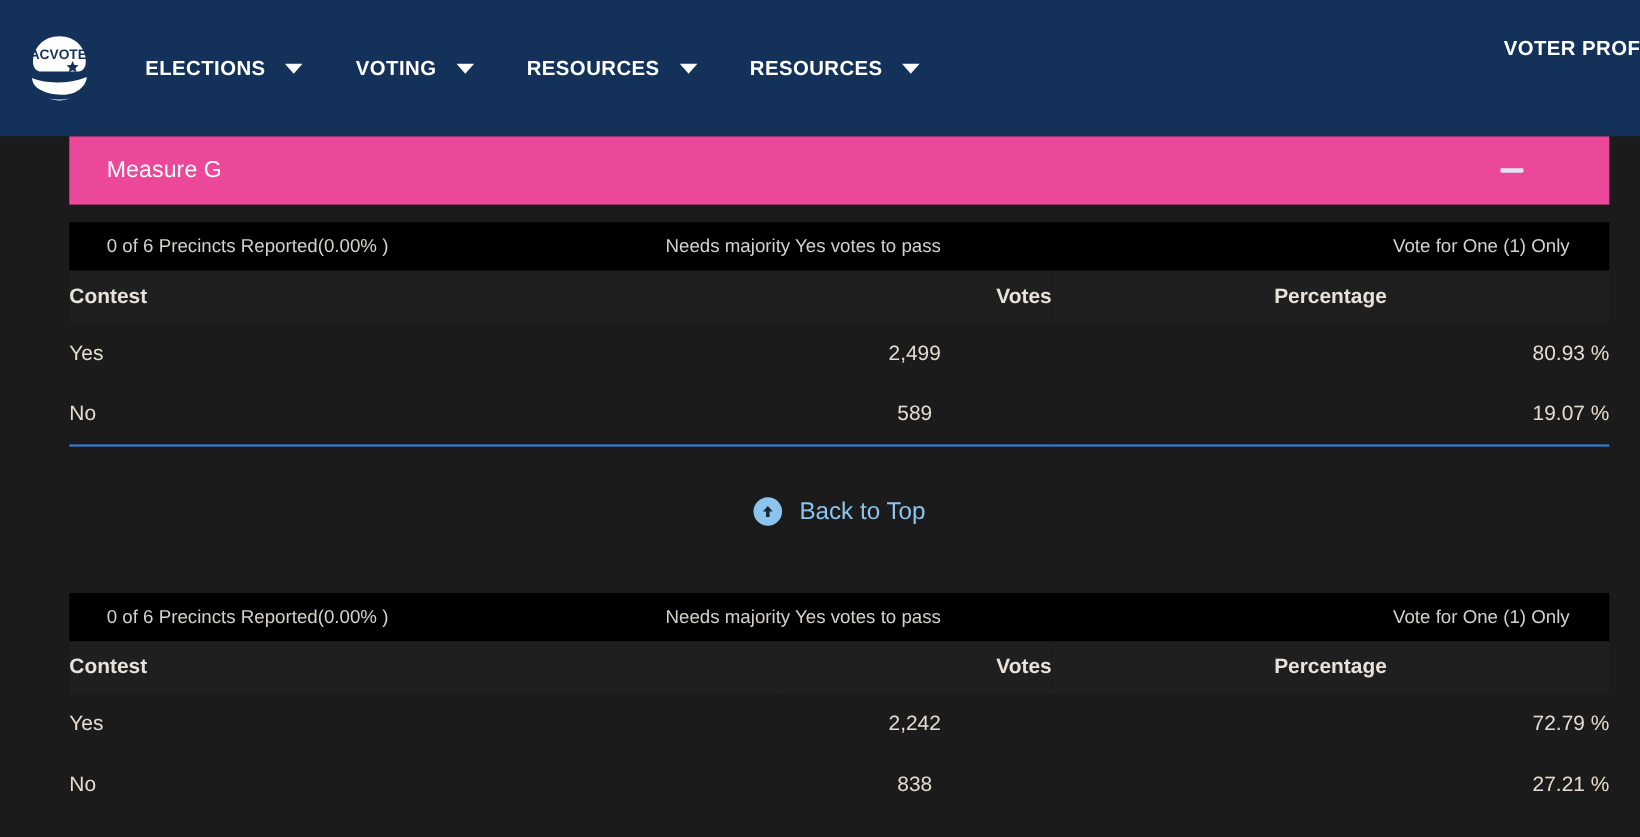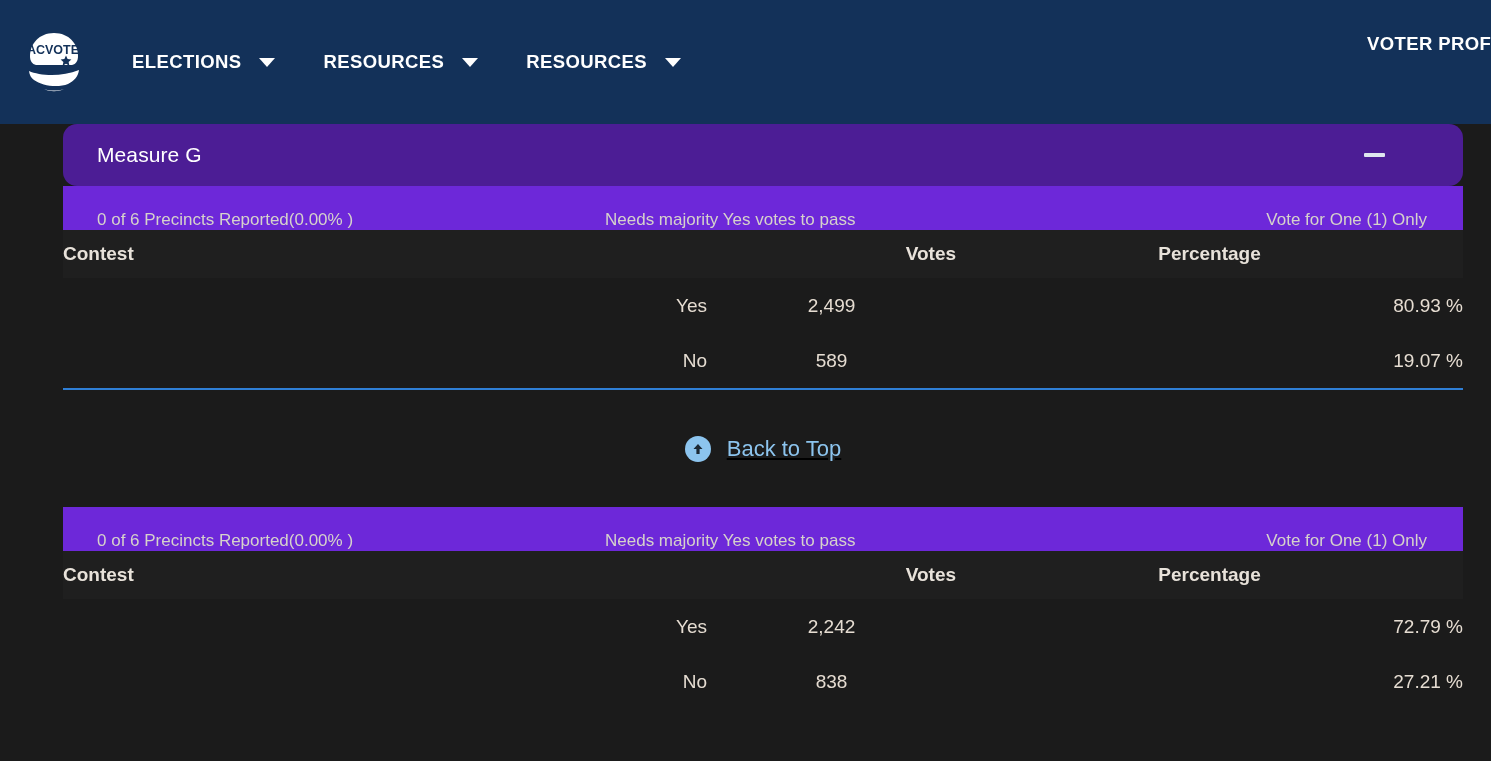--- a/index.html
+++ b/index.html
@@ -83,55 +83,55 @@
     position: absolute;
     left: 63px;
     top: 0;
     width: 1400px;
   }
 
   
   .contest { margin-bottom: 0; }
 
   .contest-header {
-    background: #4c1d95;
+    background: #ec4899;
     height: 62px;
     display: flex;
     align-items: center;
     justify-content: space-between;
     padding: 0 30px 0 34px;
     cursor: pointer;
-    border-radius: 14px;
   }
   .contest-header.focused {
     outline: 2px solid #1f6fdb;
     outline-offset: -1px;
   }
   .contest-title {
     color: #ffffff;
     font-size: 21px;
     font-weight: 400;
     letter-spacing: 0.1px;
   }
   .collapse-icon {
     width: 21px;
     height: 4px;
     background: #dfe6ef;
     border-radius: 1px;
     margin-right: 48px;
   }
 
   .meta-row {
-    background: #6d28d9;
+    background: #000000;
     height: 44px;
     display: flex;
-    align-items: flex-end;
+    align-items: center;
     color: #d6d2cb;
     font-size: 17px;
     padding: 0 0 0 34px;
+    margin-top: 16px;
   }
   .meta-precincts { flex: 0 0 508px; }
   .meta-rule { flex: 1 1 auto; }
   .meta-voteinfo {
     flex: 0 0 auto;
     text-align: right;
     padding-right: 36px;
   }
 
   .table { width: 100%; border-collapse: collapse; }
@@ -146,38 +146,37 @@
   .th-votes { text-align: right; padding-right: 418px; }
   .th-pct { text-align: center; padding-right: 18px; }
 
   .table tbody tr { height: 55px; background: #1b1b1b; }
   .table td {
     color: #e6ddd2;
     font-size: 19px;
     font-weight: 400;
     padding: 0;
   }
-  .td-contest { text-align: right; padding-left: 34px; }
+  .td-contest { text-align: left; padding-left: 34px; }
   .td-votes { text-align: center; padding-right: 418px; }
   .td-pct { text-align: right; padding-right: 18px; }
 
   .table-bottom-rule {
     height: 2px;
     background: #2f7fd6;
     width: 1400px;
   }
 
   
   .back-to-top-wrap {
     height: 117px;
     display: flex;
     align-items: center;
     justify-content: center;
     width: 1400px;
-    text-decoration: underline;
   }
   .back-to-top {
     display: inline-flex;
     align-items: center;
     gap: 16px;
     cursor: pointer;
     text-decoration: none;
   }
   .btt-icon {
     width: 26px; height: 26px;
@@ -208,20 +207,24 @@
     </svg>
   </div>
 
   <div class="nav-items">
 
     <div class="nav-item">
       <span>ELECTIONS</span>
       <span class="caret"></span>
     </div>
 
+    <div class="nav-item">
+      <span>VOTING</span>
+      <span class="caret"></span>
+    </div>
 
 
     <div class="nav-item">
       <span>RESOURCES</span>
       <span class="caret"></span>
     </div>
 
     <div class="nav-item">
       <span>RESOURCES</span>
       <span class="caret"></span>

